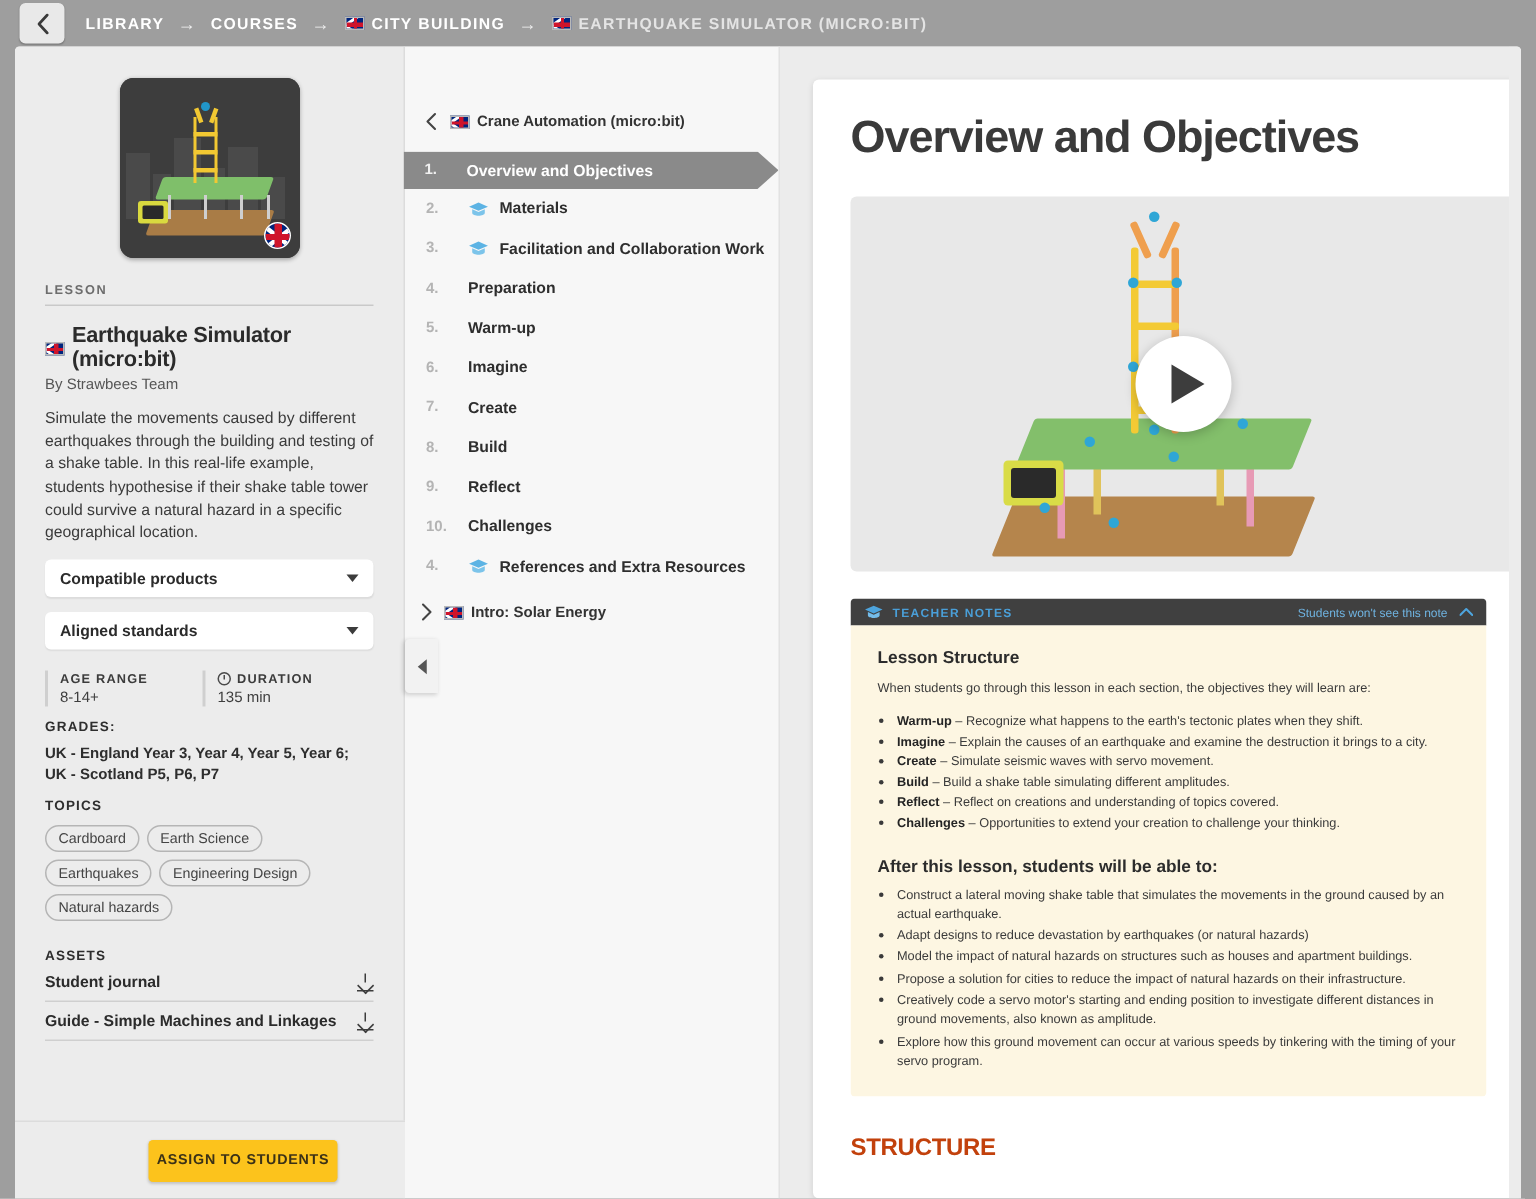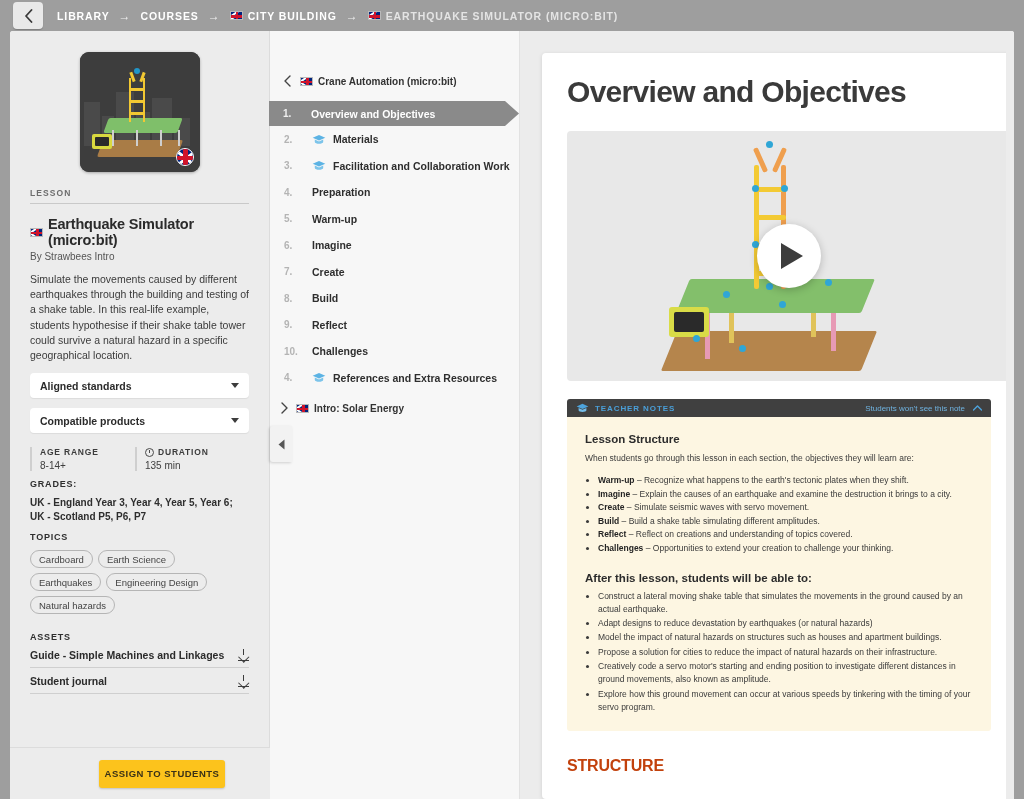--- a/index.html
+++ b/index.html
@@ -349,30 +349,30 @@
         <span class="flag fl-sm">
           <i class="d1"></i>
             <i class="d2"></i>
             <i class="r1"></i>
             <i class="r2"></i>
         </span>
         <span>Earthquake Simulator (micro:bit)</span>
       </div>
       <div class="byline">
         <span>By</span>
-        <span>Strawbees Intro</span>
+        <span>Strawbees Team</span>
       </div>
       <div class="desc">Simulate the movements caused by different earthquakes through the building and testing of a shake table. In this real-life example, students hypothesise if their shake table tower could survive a natural hazard in a specific geographical location.</div>
 
+      <div class="select">
+        <span>Compatible products</span>
+        <span class="caret"></span>
+      </div>
       <div class="select">
         <span>Aligned standards</span>
-        <span class="caret"></span>
-      </div>
-      <div class="select">
-        <span>Compatible products</span>
         <span class="caret"></span>
       </div>
 
       <div class="meta-row">
         <div class="meta-col">
           <div class="meta-h">AGE RANGE</div>
           <div class="meta-v">8-14+</div>
         </div>
         <div class="meta-col">
           <div class="meta-h">
@@ -390,27 +390,27 @@
       <div class="chips">
         <span class="chip">Cardboard</span>
         <span class="chip">Earth Science</span>
         <span class="chip">Earthquakes</span>
         <span class="chip">Engineering Design</span>
         <span class="chip">Natural hazards</span>
       </div>
 
       <div class="blk-h" style="margin-top:18px;">ASSETS</div>
       <div class="asset">
-        <span class="asset-name">Guide - Simple Machines and Linkages</span>
+        <span class="asset-name">Student journal</span>
         <span class="dl">
             <i></i>
           </span>
       </div>
       <div class="asset">
-        <span class="asset-name">Student journal</span>
+        <span class="asset-name">Guide - Simple Machines and Linkages</span>
         <span class="dl">
             <i></i>
           </span>
       </div>
     </div>
 
     <div class="assign-wrap">
       <div class="assign-btn">ASSIGN TO STUDENTS</div>
     </div>
   </div>

